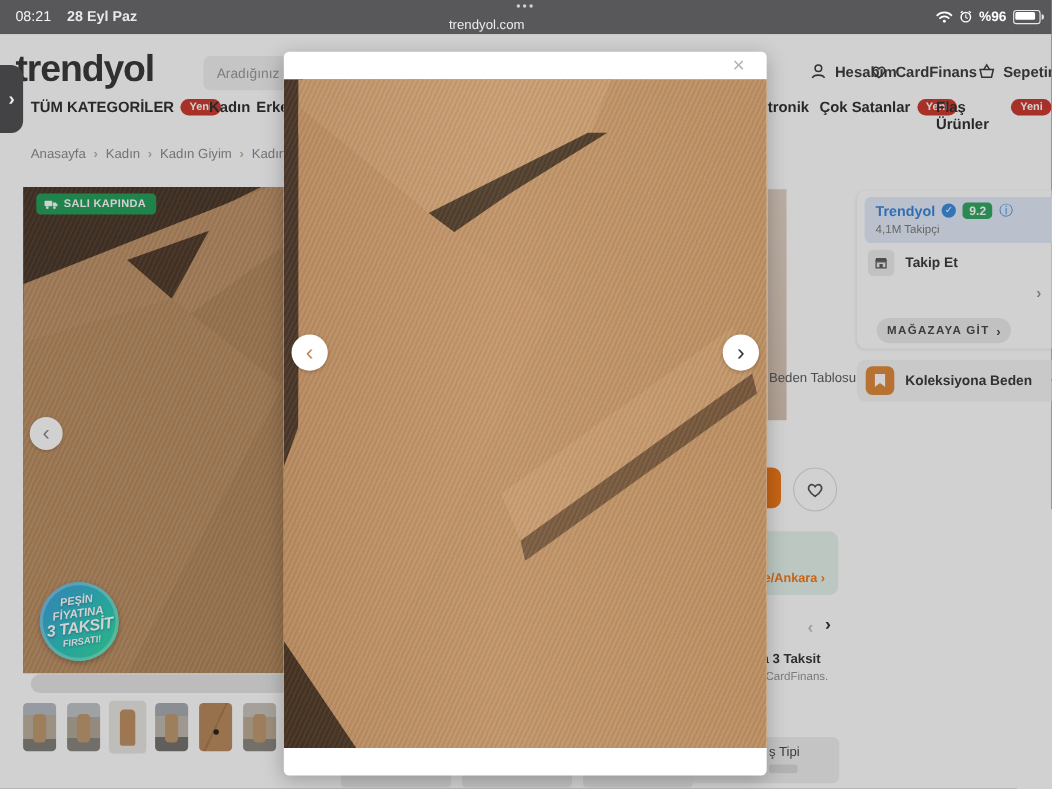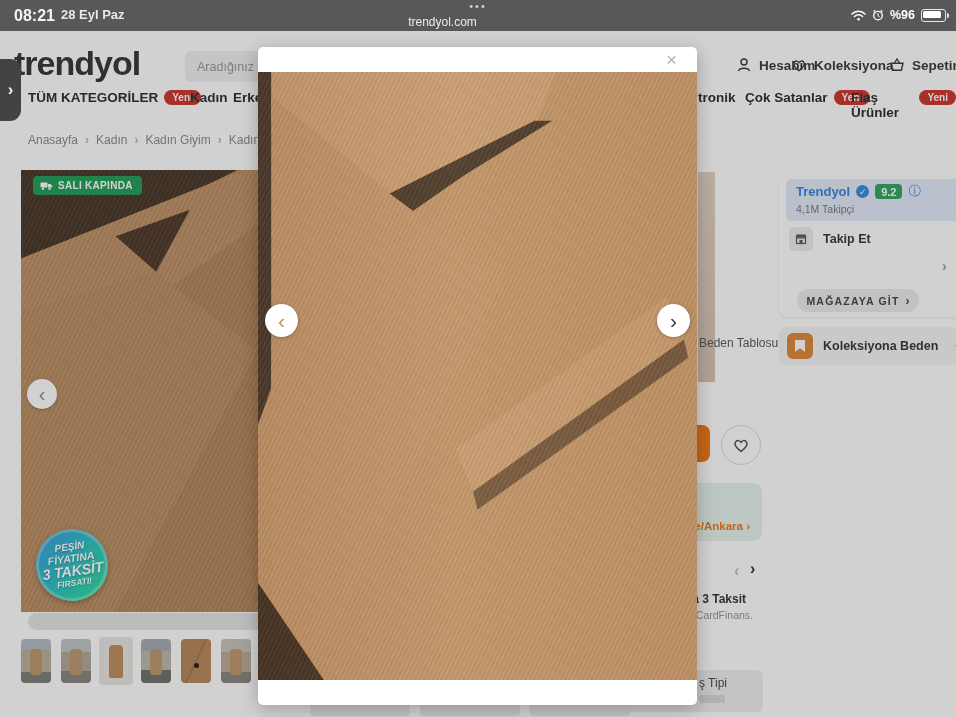--- a/index.html
+++ b/index.html
@@ -2,21 +2,21 @@
 <html style="--accent-orange: #f27a1a; --nav-badge-red: #cc3b33; --shipping-badge-green: #27a05c; --score-badge-green: #37a864; --seller-link-blue: #3a86e0;"><head>
 <meta charset="utf-8">
 <style>
   html,body{margin:0;padding:0;background:#222;}
   .screen{position:relative;width:956px;height:717px;overflow:hidden;background:#fff;
     font-family:"Liberation Sans","DejaVu Sans",sans-serif;-webkit-font-smoothing:antialiased;}
   .abs{position:absolute;}
 
   
   .statusbar{left:0;top:0;width:956px;height:31px;background:#58585a;color:#f3f3f3;z-index:30;}
-  .sb-time{left:14px;top:7px;font-size:16px;font-weight:700;}
+  .sb-time{left:14px;top:7px;font-size:13px;font-weight:400;}
   .sb-date{left:61px;top:7px;font-size:13px;font-weight:600;color:#e8e8e8;}
   .sb-dots{top:0px;width:956px;text-align:center;font-size:11px;letter-spacing:2px;color:#cfcfcf;}
   .sb-url{top:15px;width:885px;text-align:center;font-size:12px;color:#ececec;}
   .sb-right{right:10px;top:5px;display:flex;align-items:center;gap:6px;height:20px;}
   .sb-batt-pct{font-size:12.5px;font-weight:600;color:#fff;}
   .batt{position:relative;width:23px;height:11px;border:1px solid #e9e9e9;border-radius:3px;}
   .batt .fill{position:absolute;left:1px;top:1px;width:18px;height:7px;background:#fff;border-radius:1.5px;}
   .batt .nub{position:absolute;right:-4px;top:3px;width:2.5px;height:5px;background:#e9e9e9;border-radius:0 2px 2px 0;}
 
   
@@ -157,21 +157,21 @@
           </svg>
       </span>
       <span>Hesabım</span>
     </div>
     <div class="abs hdr-link hdr-fav">
       <span>
         <svg width="16" height="16" viewBox="0 0 16 16">
             <path d="M8 13.6C3 10.2 1.7 6.9 3.4 5c1.4-1.6 3.6-1 4.6.7 1-1.7 3.2-2.3 4.6-.7 1.7 1.9.4 5.2-4.6 8.6z" fill="none" stroke="#3f3f3f" stroke-width="1.4"></path>
           </svg>
       </span>
-      <span>Koleksiyona</span>
+      <span>CardFinans</span>
     </div>
     <div class="abs hdr-link hdr-cart">
       <span>
         <svg width="16" height="16" viewBox="0 0 16 16">
             <path d="M2 6.2h12l-1.6 7H3.6z" fill="none" stroke="#3f3f3f" stroke-width="1.4"></path>
             <path d="M5.5 6l2.5-4 2.5 4" fill="none" stroke="#3f3f3f" stroke-width="1.4"></path>
           </svg>
       </span>
       <span>Sepetim</span>
     </div>

